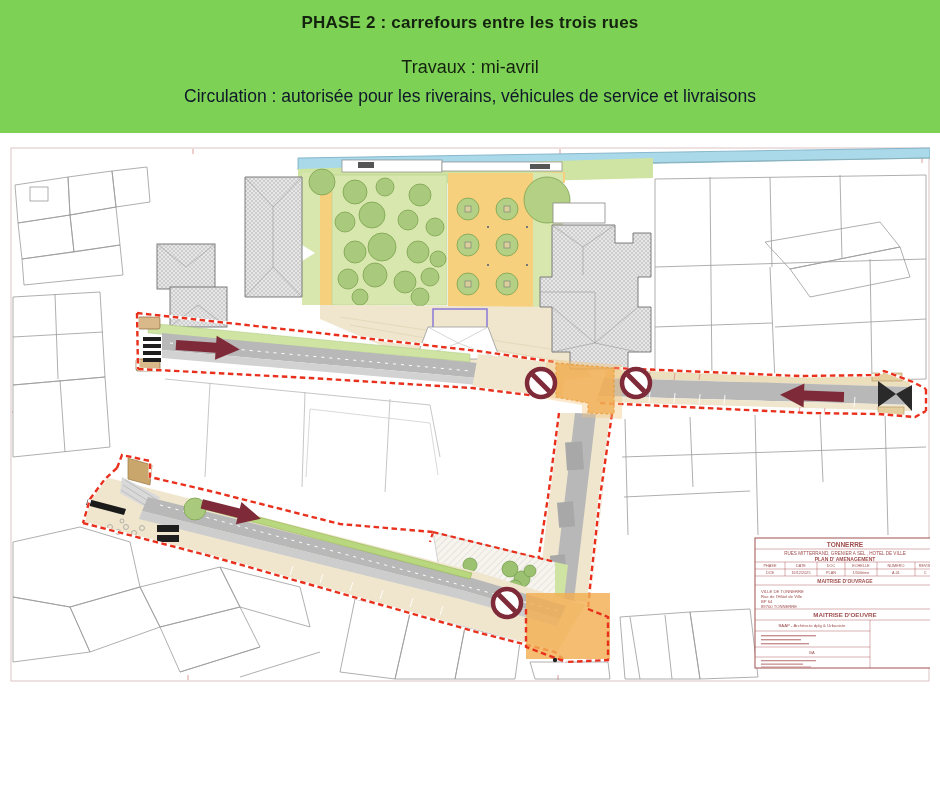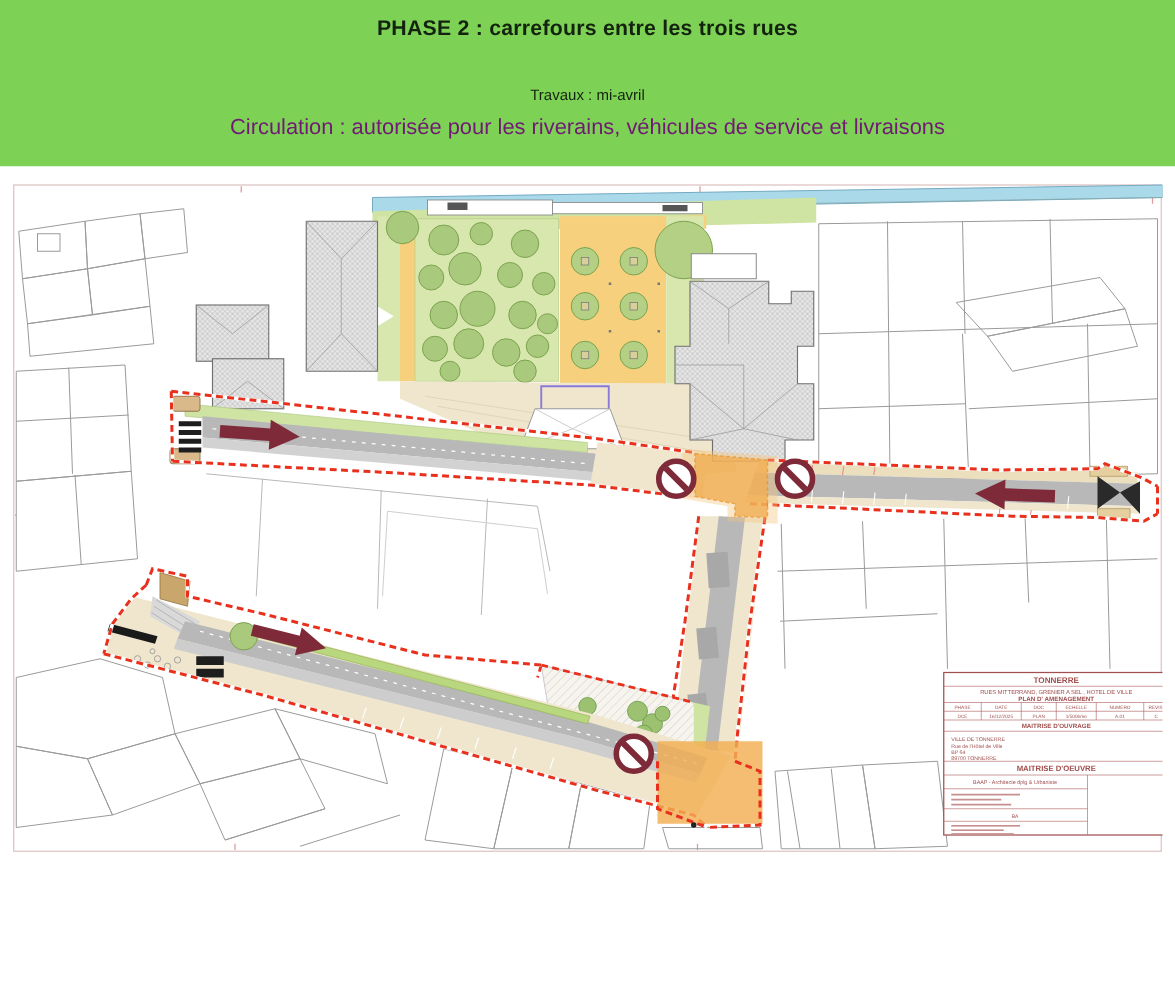--- a/index.html
+++ b/index.html
@@ -1,20 +1,20 @@
 <!DOCTYPE html>
 <html><head>
 <meta charset="utf-8">
 <style>
   html,body{margin:0;padding:0;background:#ffffff;}
   body{width:940px;height:788px;position:relative;font-family:"Liberation Sans",sans-serif;overflow:hidden;}
   .header{position:absolute;left:0;top:0;width:940px;height:133px;background:#7dd154;text-align:center;}
   .header .title{padding-top:13px;font-size:17px;font-weight:bold;color:#14230f;letter-spacing:.2px;}
-  .header .sub1{margin-top:36px;font-size:12px;color:#14230f;}
-  .header .sub2{margin-top:8px;font-size:17.5px;color:#701a75;}
+  .header .sub1{margin-top:24px;font-size:18px;color:#14230f;}
+  .header .sub2{margin-top:8px;font-size:17.5px;color:#0f172a;}
   .mapwrap{position:absolute;left:10px;top:147px;width:920px;height:535px;}
   .legendbar{position:absolute;left:0;top:682px;width:940px;height:106px;background:#fff;}
   svg text{font-family:"Liberation Sans",sans-serif;}
 </style>
 </head>
 <body>
 
 <div class="header">
   <div class="title">PHASE 2 : carrefours entre les trois rues</div>
   <div class="sub1">Travaux : mi-avril</div>

